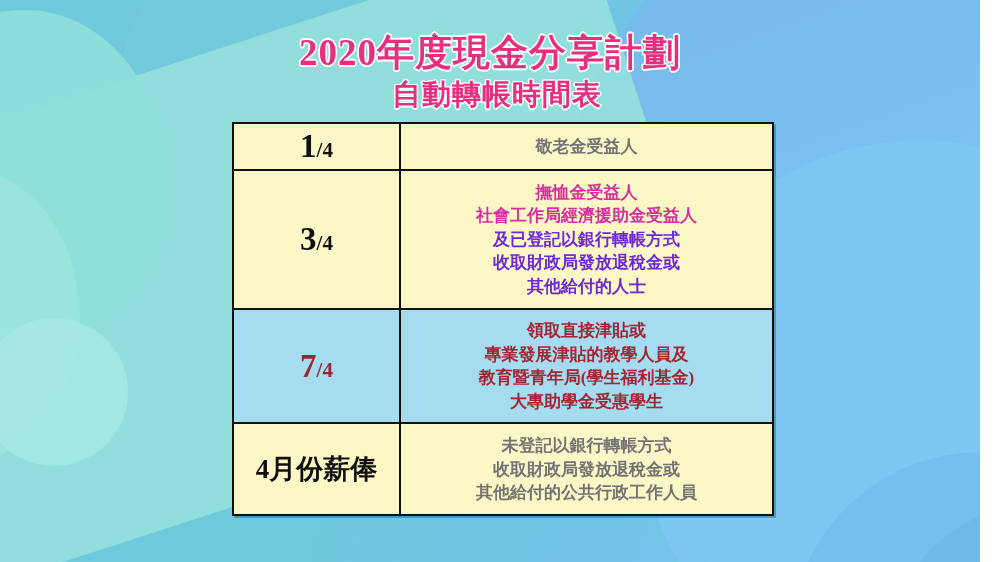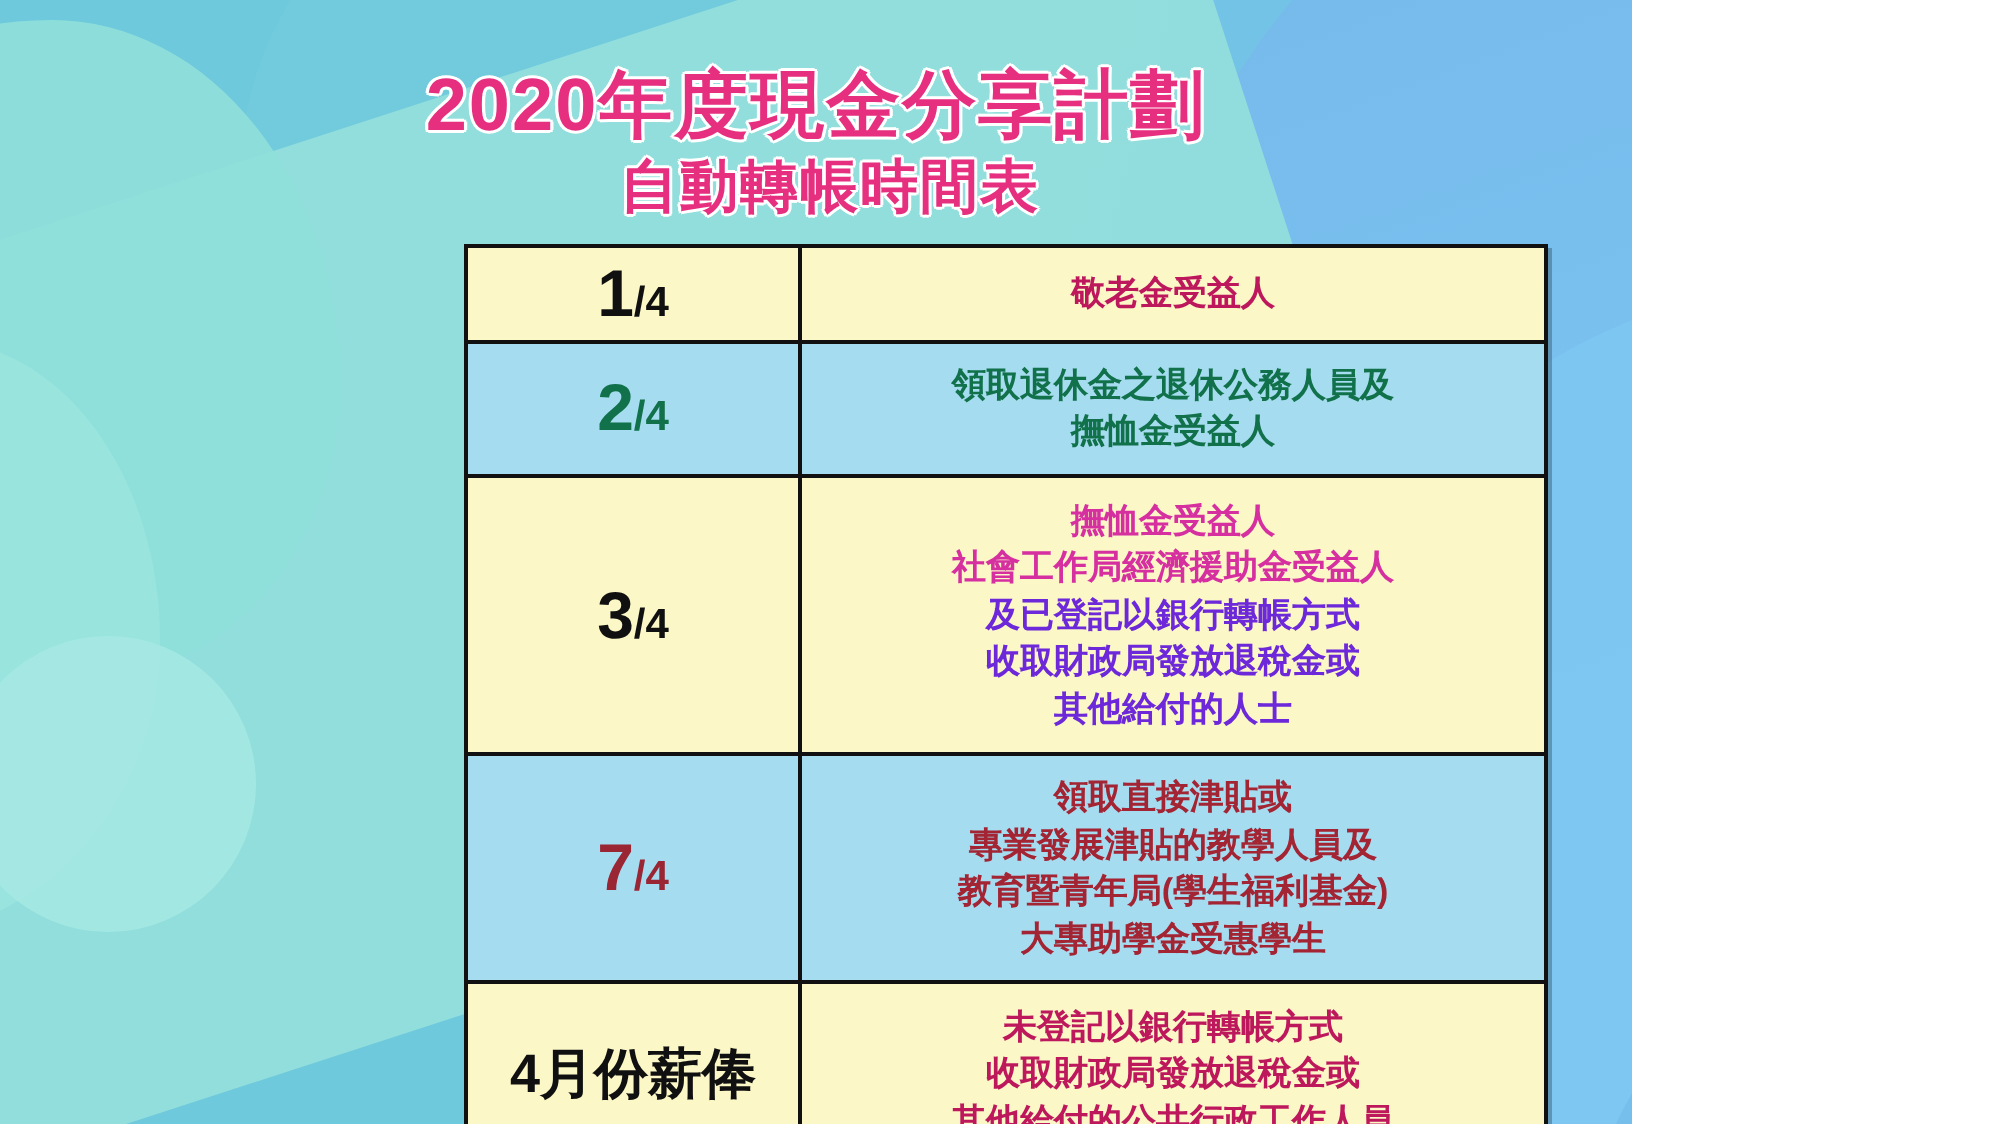--- a/index.html
+++ b/index.html
@@ -2,24 +2,24 @@
 <html><head>
 <meta charset="utf-8">
 <style>
   html, body {
     margin: 0;
     padding: 0;
     background: #ffffff;
   }
   #slide {
     position: relative;
-    width: 816px;
+    width: 980px;
     height: 562px;
     overflow: hidden;
-    font-family: Liberation Sans, sans-serif;
+    font-family: Liberation Serif, serif;
     background: #6fc6e3;
   }
 
   
   .bg-layer {
     position: absolute;
     inset: 0;
     overflow: hidden;
   }
   .bg-base {
@@ -212,21 +212,21 @@
   .c-green { color: #11714b; }
   .c-red   { color: #9a2533; }
 
   .desc-cell {
     font-size: 17px;
     font-weight: bold;
     line-height: 1.38;
     padding: 7px 6px;
   }
   .desc-line { display: block; }
-  .t-black   { color: #be185d; }
+  .t-black   { color: #737373; }
   .t-green   { color: #11714b; }
   .t-magenta { color: #d62fa0; }
   .t-blue    { color: #6d28d9; }
   .t-red     { color: #a32433; }
 
   .r1 .desc-cell { padding: 9px 6px; }
   .r2 .desc-cell { padding: 9px 6px; }
   .r3 .desc-cell { padding: 10px 6px; }
   .r4 .desc-cell { padding: 9px 6px; }
   .r5 .desc-cell { padding: 10px 6px; }
@@ -264,33 +264,20 @@
             <span class="big">1</span><span class="small">/4</span>
           </div>
         </td>
         <td class="col-desc">
           <div class="desc-cell">
             <span class="desc-line t-black">敬老金受益人</span>
           </div>
         </td>
       </tr>
 
-      <tr class="row-blue r2">
-        <td class="col-date">
-          <div class="date-cell c-green">
-            <span class="big">2</span><span class="small">/4</span>
-          </div>
-        </td>
-        <td class="col-desc">
-          <div class="desc-cell">
-            <span class="desc-line t-green">領取退休金之退休公務人員及</span>
-            <span class="desc-line t-green">撫恤金受益人</span>
-          </div>
-        </td>
-      </tr>
 
       <tr class="row-cream r3">
         <td class="col-date">
           <div class="date-cell c-black">
             <span class="big">3</span><span class="small">/4</span>
           </div>
         </td>
         <td class="col-desc">
           <div class="desc-cell">
             <span class="desc-line t-magenta">撫恤金受益人</span>

